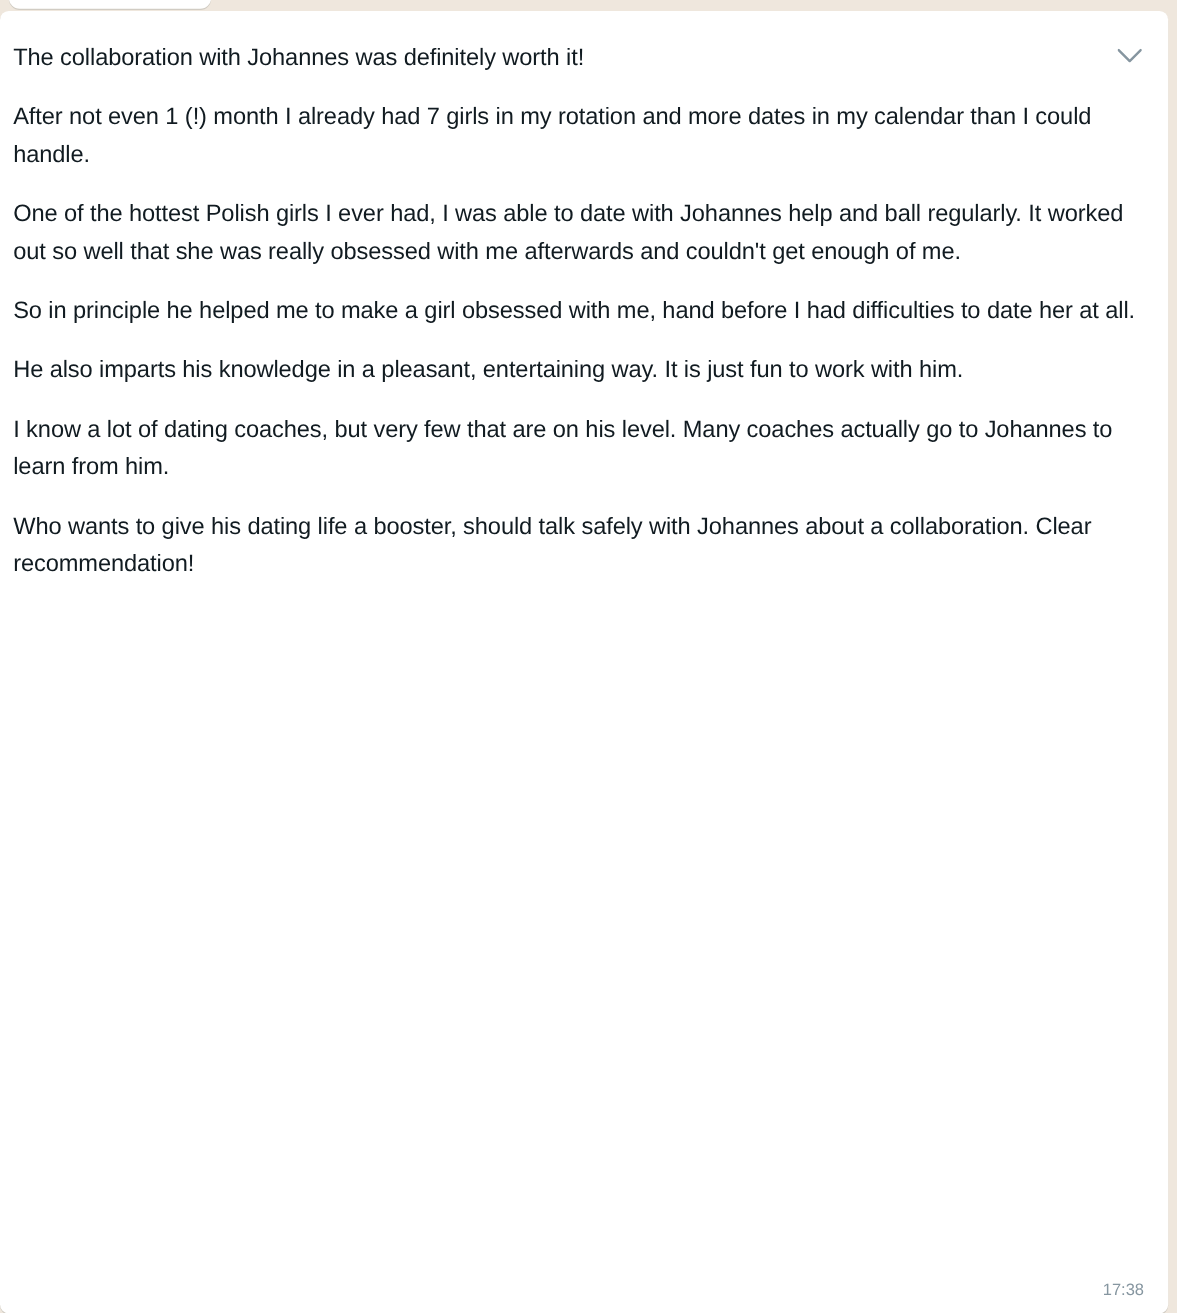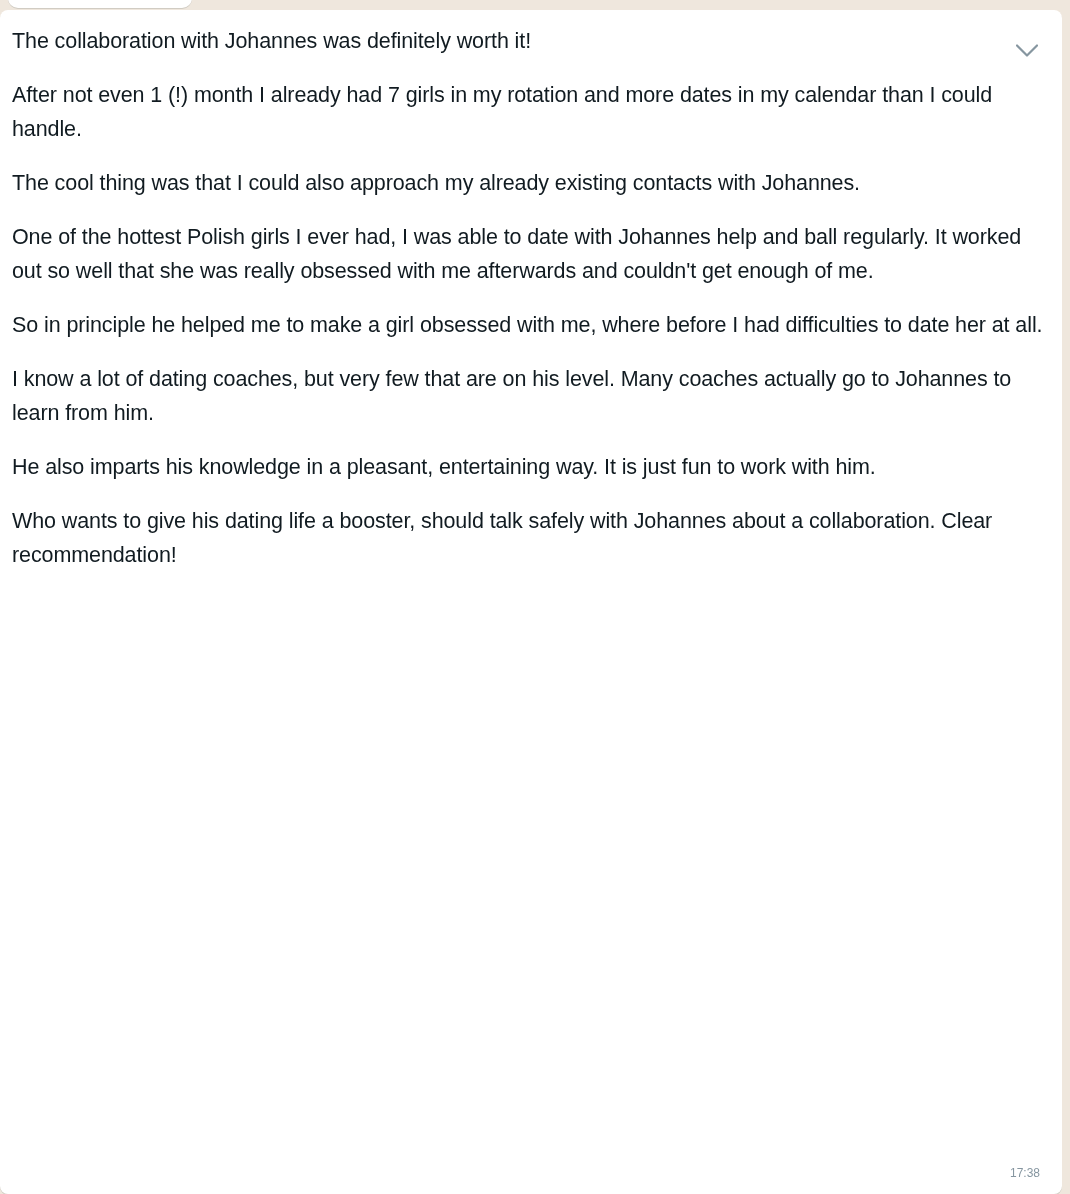--- a/index.html
+++ b/index.html
@@ -37,21 +37,21 @@
   .bubble {
     position: absolute;
     top: 10px;
     left: 0px;
     width: 1062px;
     min-height: 1184px;
     background: #ffffff;
     border-radius: 8px;
     box-shadow: 0 1px 0.5px rgba(11,20,26,0.13);
     box-sizing: border-box;
-    padding: 14px 18px 30px 12px;
+    padding: 25px 18px 30px 12px;
   }
   .msg-menu {
     position: absolute;
     top: 26px;
     right: 18px;
     width: 34px;
     height: 30px;
     cursor: pointer;
     display: flex;
     align-items: center;
@@ -68,21 +68,21 @@
   .msg-text p {
     margin: 0 0 20px 0;
   }
   .msg-text p:last-of-type {
     margin-bottom: 1px;
   }
   .meta {
     position: absolute;
     right: 22px;
     bottom: 12px;
-    font-size: 12px;
+    font-size: 15px;
     color: #8696a0;
     line-height: 18px;
     white-space: nowrap;
   }
 </style>
 </head>
 <body>
 
 <div id="screen">
 
@@ -94,24 +94,23 @@
 
     <div class="msg-menu">
       <svg width="22" height="14" viewBox="0 0 22 14" aria-hidden="true">
         <path d="M1 1.5 L11 11.5 L21 1.5" fill="none" stroke="#8696a0" stroke-width="2.2" stroke-linecap="round" stroke-linejoin="round"></path>
       </svg>
     </div>
 
     <div class="msg-text">
       <p>The collaboration with Johannes was definitely worth it!</p>
       <p>After not even 1 (!) month I already had 7 girls in my rotation and more dates in my calendar than I could handle.</p>
-      <p>The cool thing was that I could also approach my already existing contacts with Johannes.</p>
       <p>One of the hottest Polish girls I ever had, I was able to date with Johannes help and ball regularly. It worked out so well that she was really obsessed with me afterwards and couldn't get enough of me.</p>
-      <p>So in principle he helped me to make a girl obsessed with me, where before I had difficulties to date her at all.</p>
+      <p>So in principle he helped me to make a girl obsessed with me, hand before I had difficulties to date her at all.</p>
+      <p>He also imparts his knowledge in a pleasant, entertaining way. It is just fun to work with him.</p>
       <p>I know a lot of dating coaches, but very few that are on his level. Many coaches actually go to Johannes to learn from him.</p>
-      <p>He also imparts his knowledge in a pleasant, entertaining way. It is just fun to work with him.</p>
       <p>Who wants to give his dating life a booster, should talk safely with Johannes about a collaboration. Clear recommendation!</p>
     </div>
 
     <div class="meta">17:38</div>
 
   </div>
 </div>
 
 </body></html>

